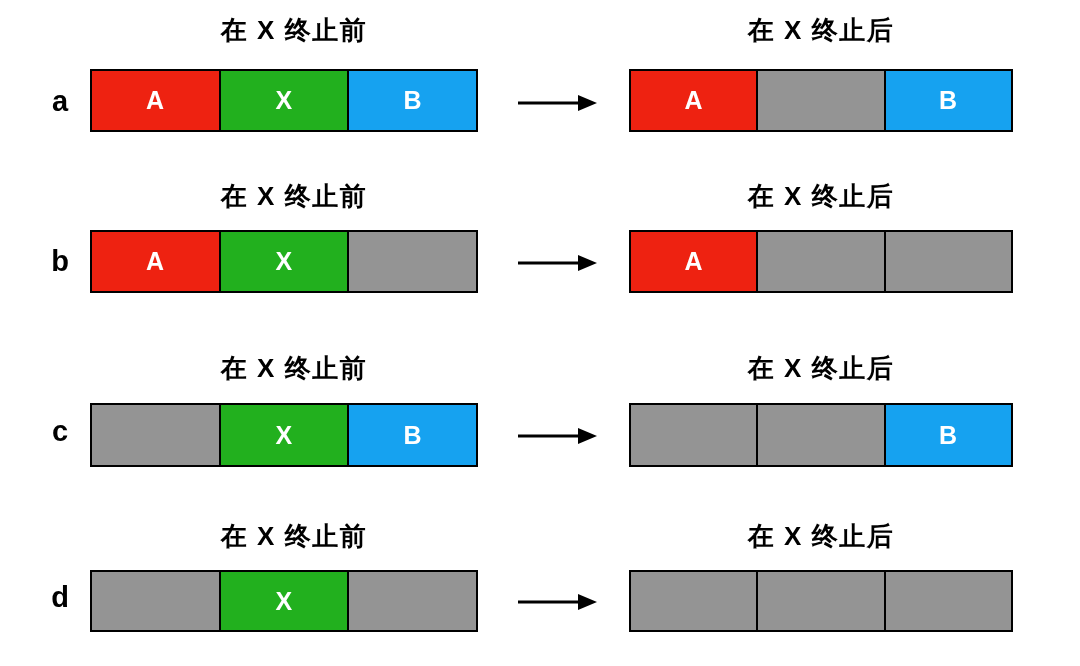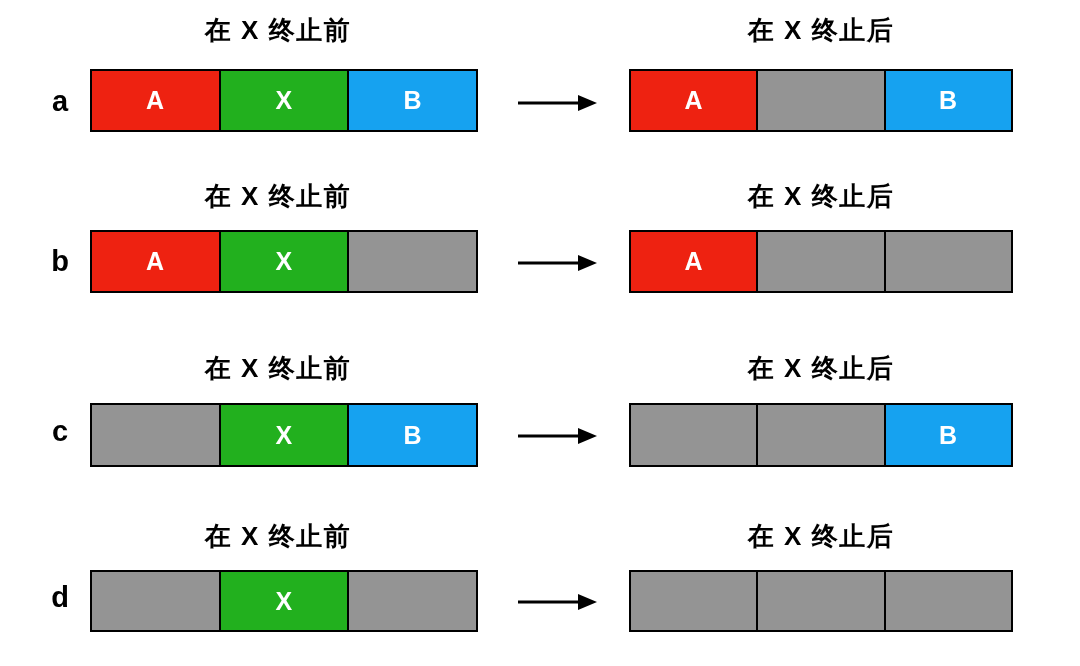--- a/index.html
+++ b/index.html
@@ -53,21 +53,21 @@
   .panel-title {
     position: absolute;
     text-align: center;
     font-size: 26px;
     font-weight: bold;
     color: #000000;
     letter-spacing: 1.5px;
     line-height: 1;
     white-space: nowrap;
   }
-  .title-left  { left: 84px;  width: 388px; }
+  .title-left  { left: 100px;  width: 388px; }
   .title-right { left: 629px; width: 384px; }
 
   .row-a .panel-title { top: 17px; }
   .row-b .panel-title { top: 13px; }
   .row-c .panel-title { top: 25px; }
   .row-d .panel-title { top: 23px; }
 
   
   .bar {
     position: absolute;

